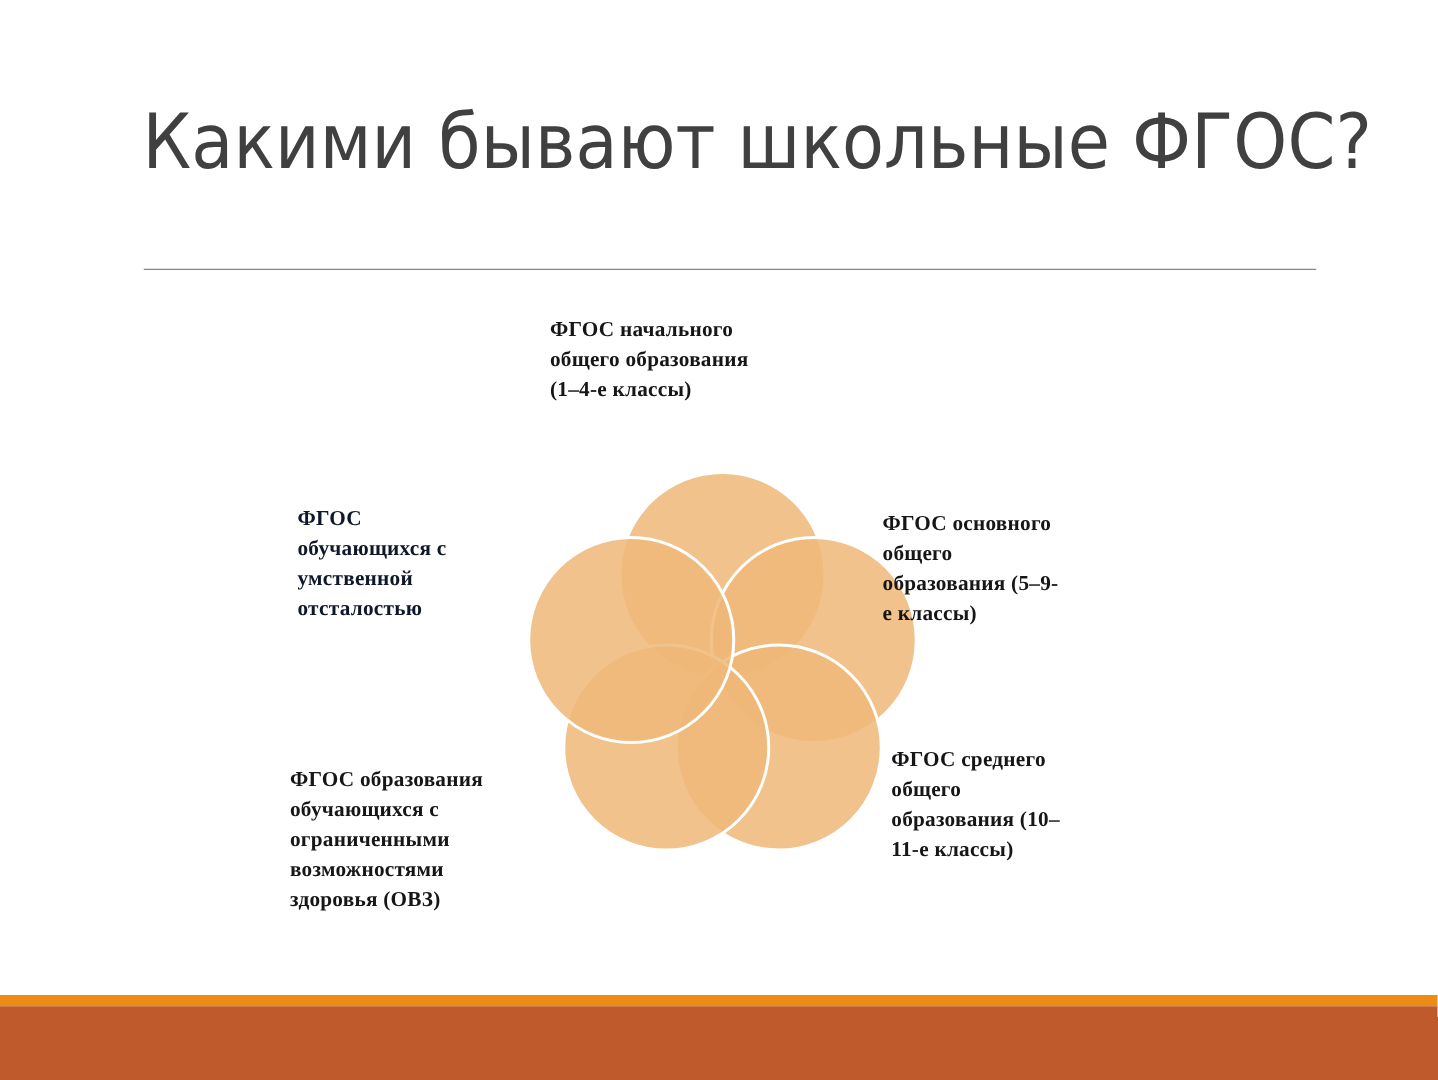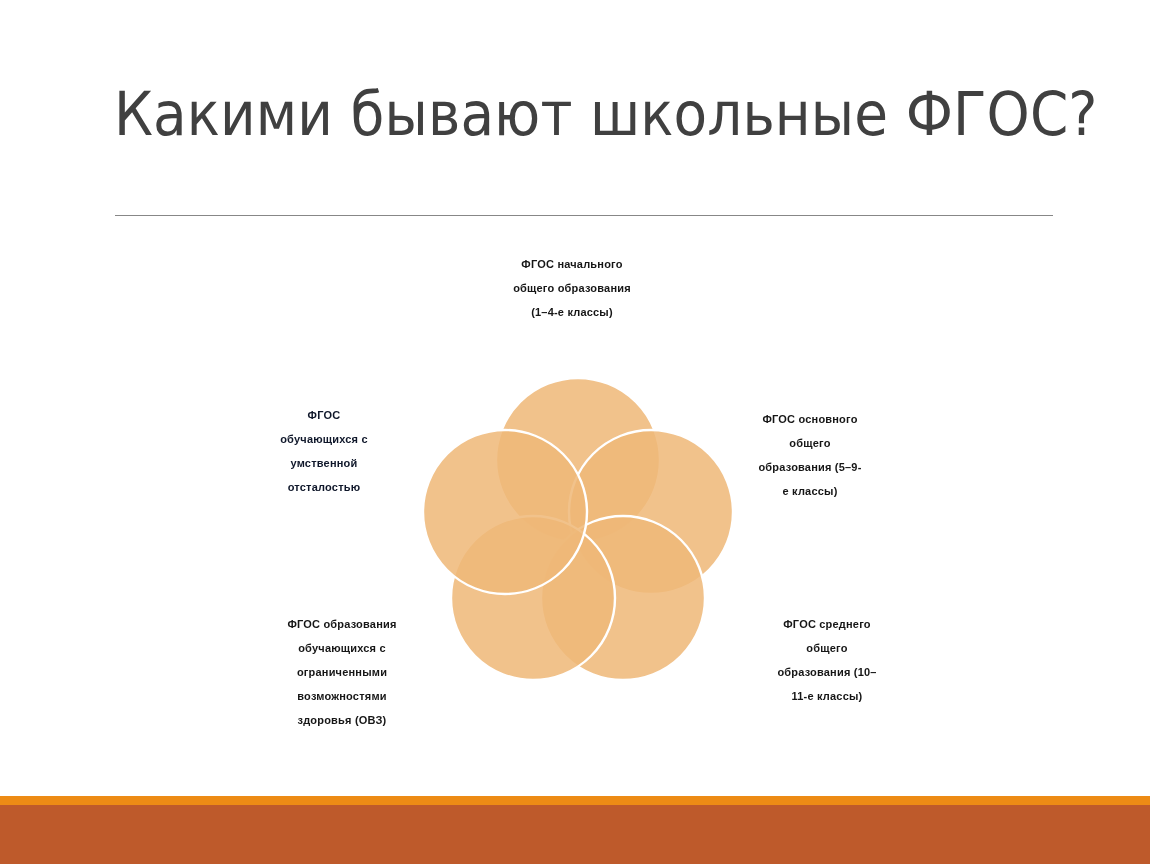--- a/index.html
+++ b/index.html
@@ -65,43 +65,43 @@
     left: 420px;
     top: 370px;
     width: 320px;
     height: 320px;
     display: block;
   }
 
   
   .venn-label {
     position: absolute;
-    font-family: Liberation Sans, sans-serif;
-    font-size: 11px;
+    font-family: Liberation Serif, serif;
+    font-size: 17px;
     font-weight: bold;
     color: #161616;
     line-height: 24px;
-    text-align: center;
+    text-align: left;
     letter-spacing: 0.2px;
     white-space: pre-line;
   }
 
   #label-top {
     left: 440px;
     top: 252px;
     width: 264px;
   }
   #label-right-top {
     left: 706px;
     top: 407px;
     width: 208px;
   }
   #label-right-bottom {
     left: 713px;
-    top: 612px;
+    top: 596px;
     width: 228px;
   }
   #label-left-bottom {
     left: 232px;
     top: 612px;
     width: 220px;
   }
   #label-left-top {
     left: 238px;
     top: 403px;

